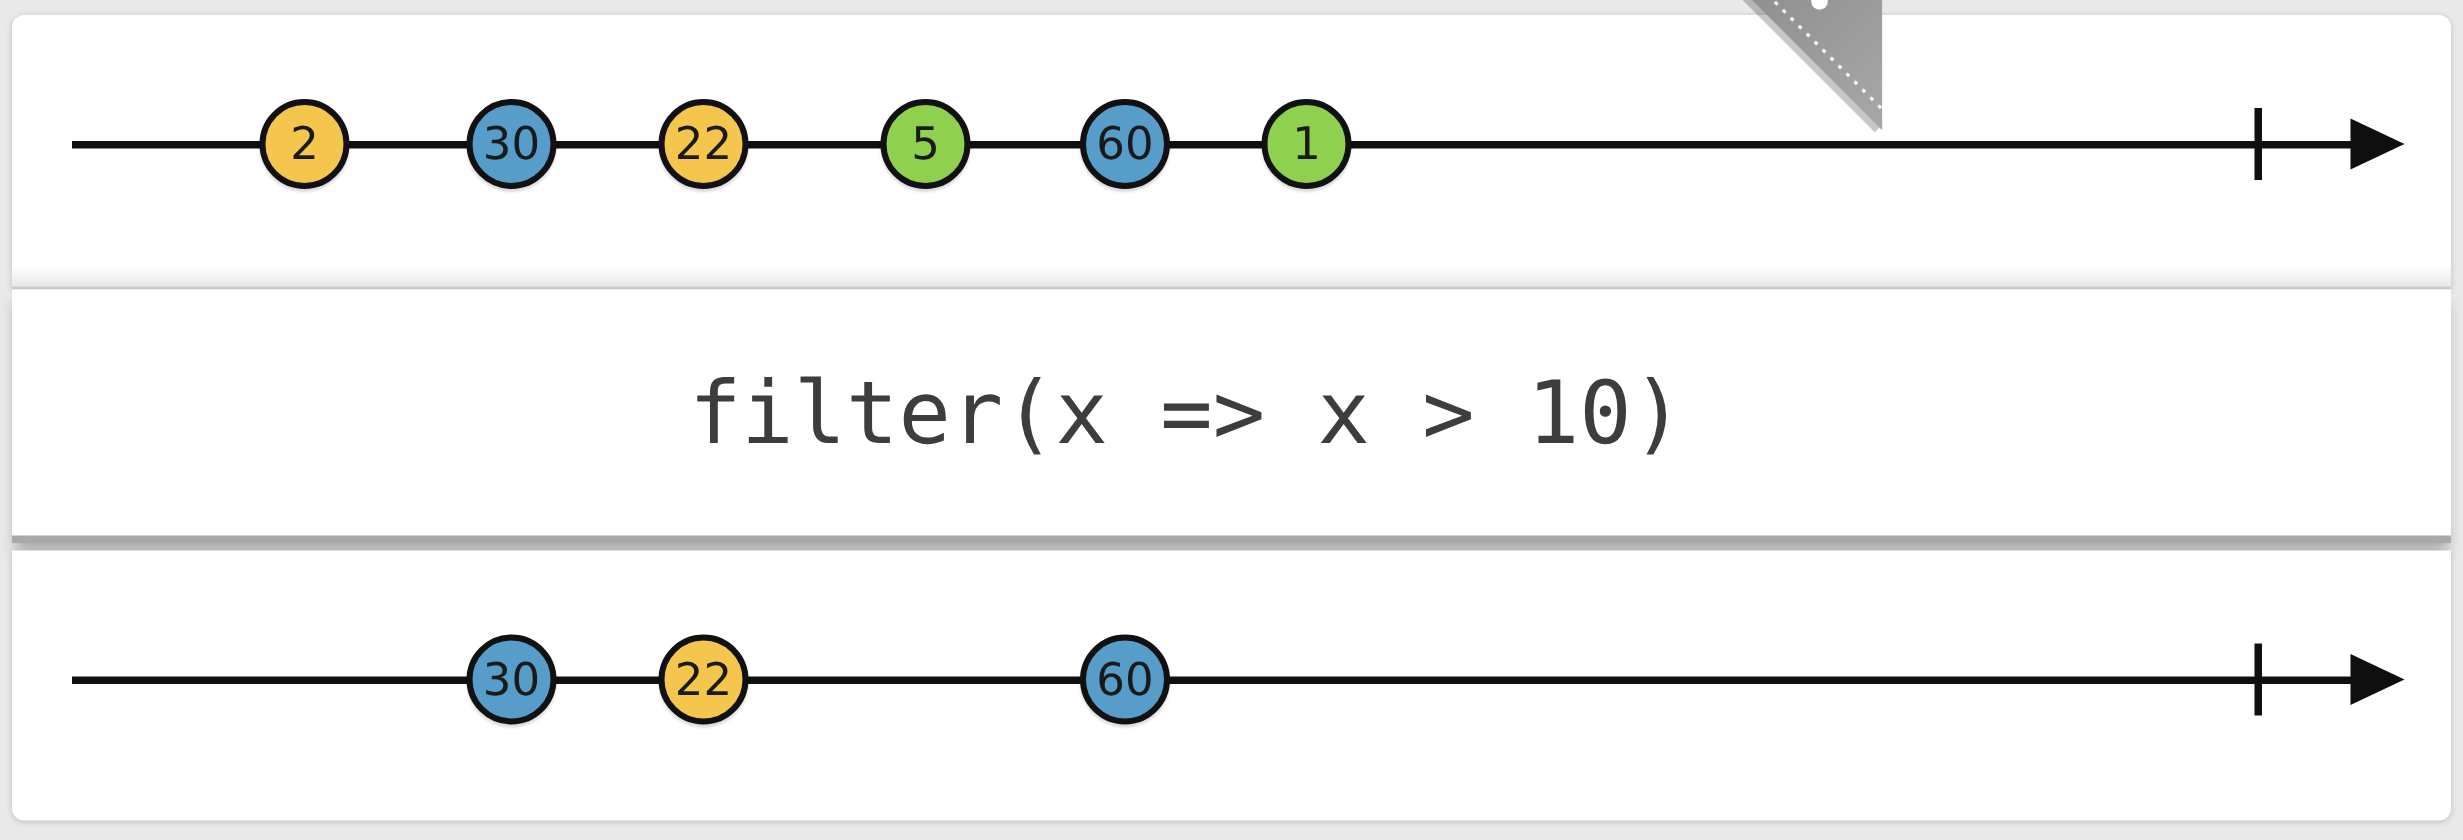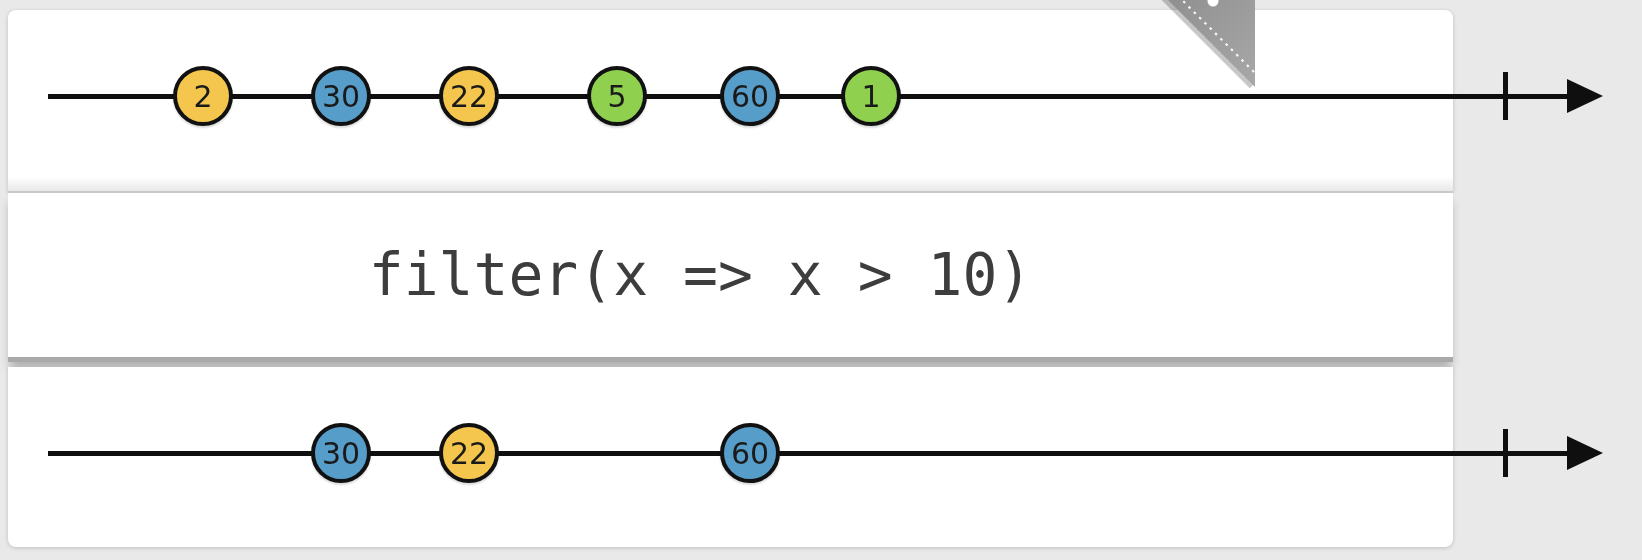--- a/index.html
+++ b/index.html
@@ -2,21 +2,21 @@
 <html><head>
 <meta charset="utf-8">
 <style>
   html,body{margin:0;padding:0;}
   body{font-family:"DejaVu Sans", sans-serif;}
   #stage{
     position:relative; width:1642px; height:560px;
     background:#e9e9e9; overflow:hidden;
   }
   .card{
-    position:absolute; left:8px; width:1445px; background:#ffffff;
+    position:absolute; left:8px; width:1626px; background:#ffffff;
     box-shadow:0 1px 4px rgba(0,0,0,0.18);
   }
   #card-input{ top:10px; height:183px; border-radius:8px 8px 0 0; }
   #card-input .bottom-shade{
     position:absolute; left:0; right:0; bottom:0; height:14px;
     background:linear-gradient(rgba(0,0,0,0), rgba(0,0,0,0.09));
     border-bottom:2px solid #c9c9c9;
   }
   #card-operator{
     top:193px; height:164px;

